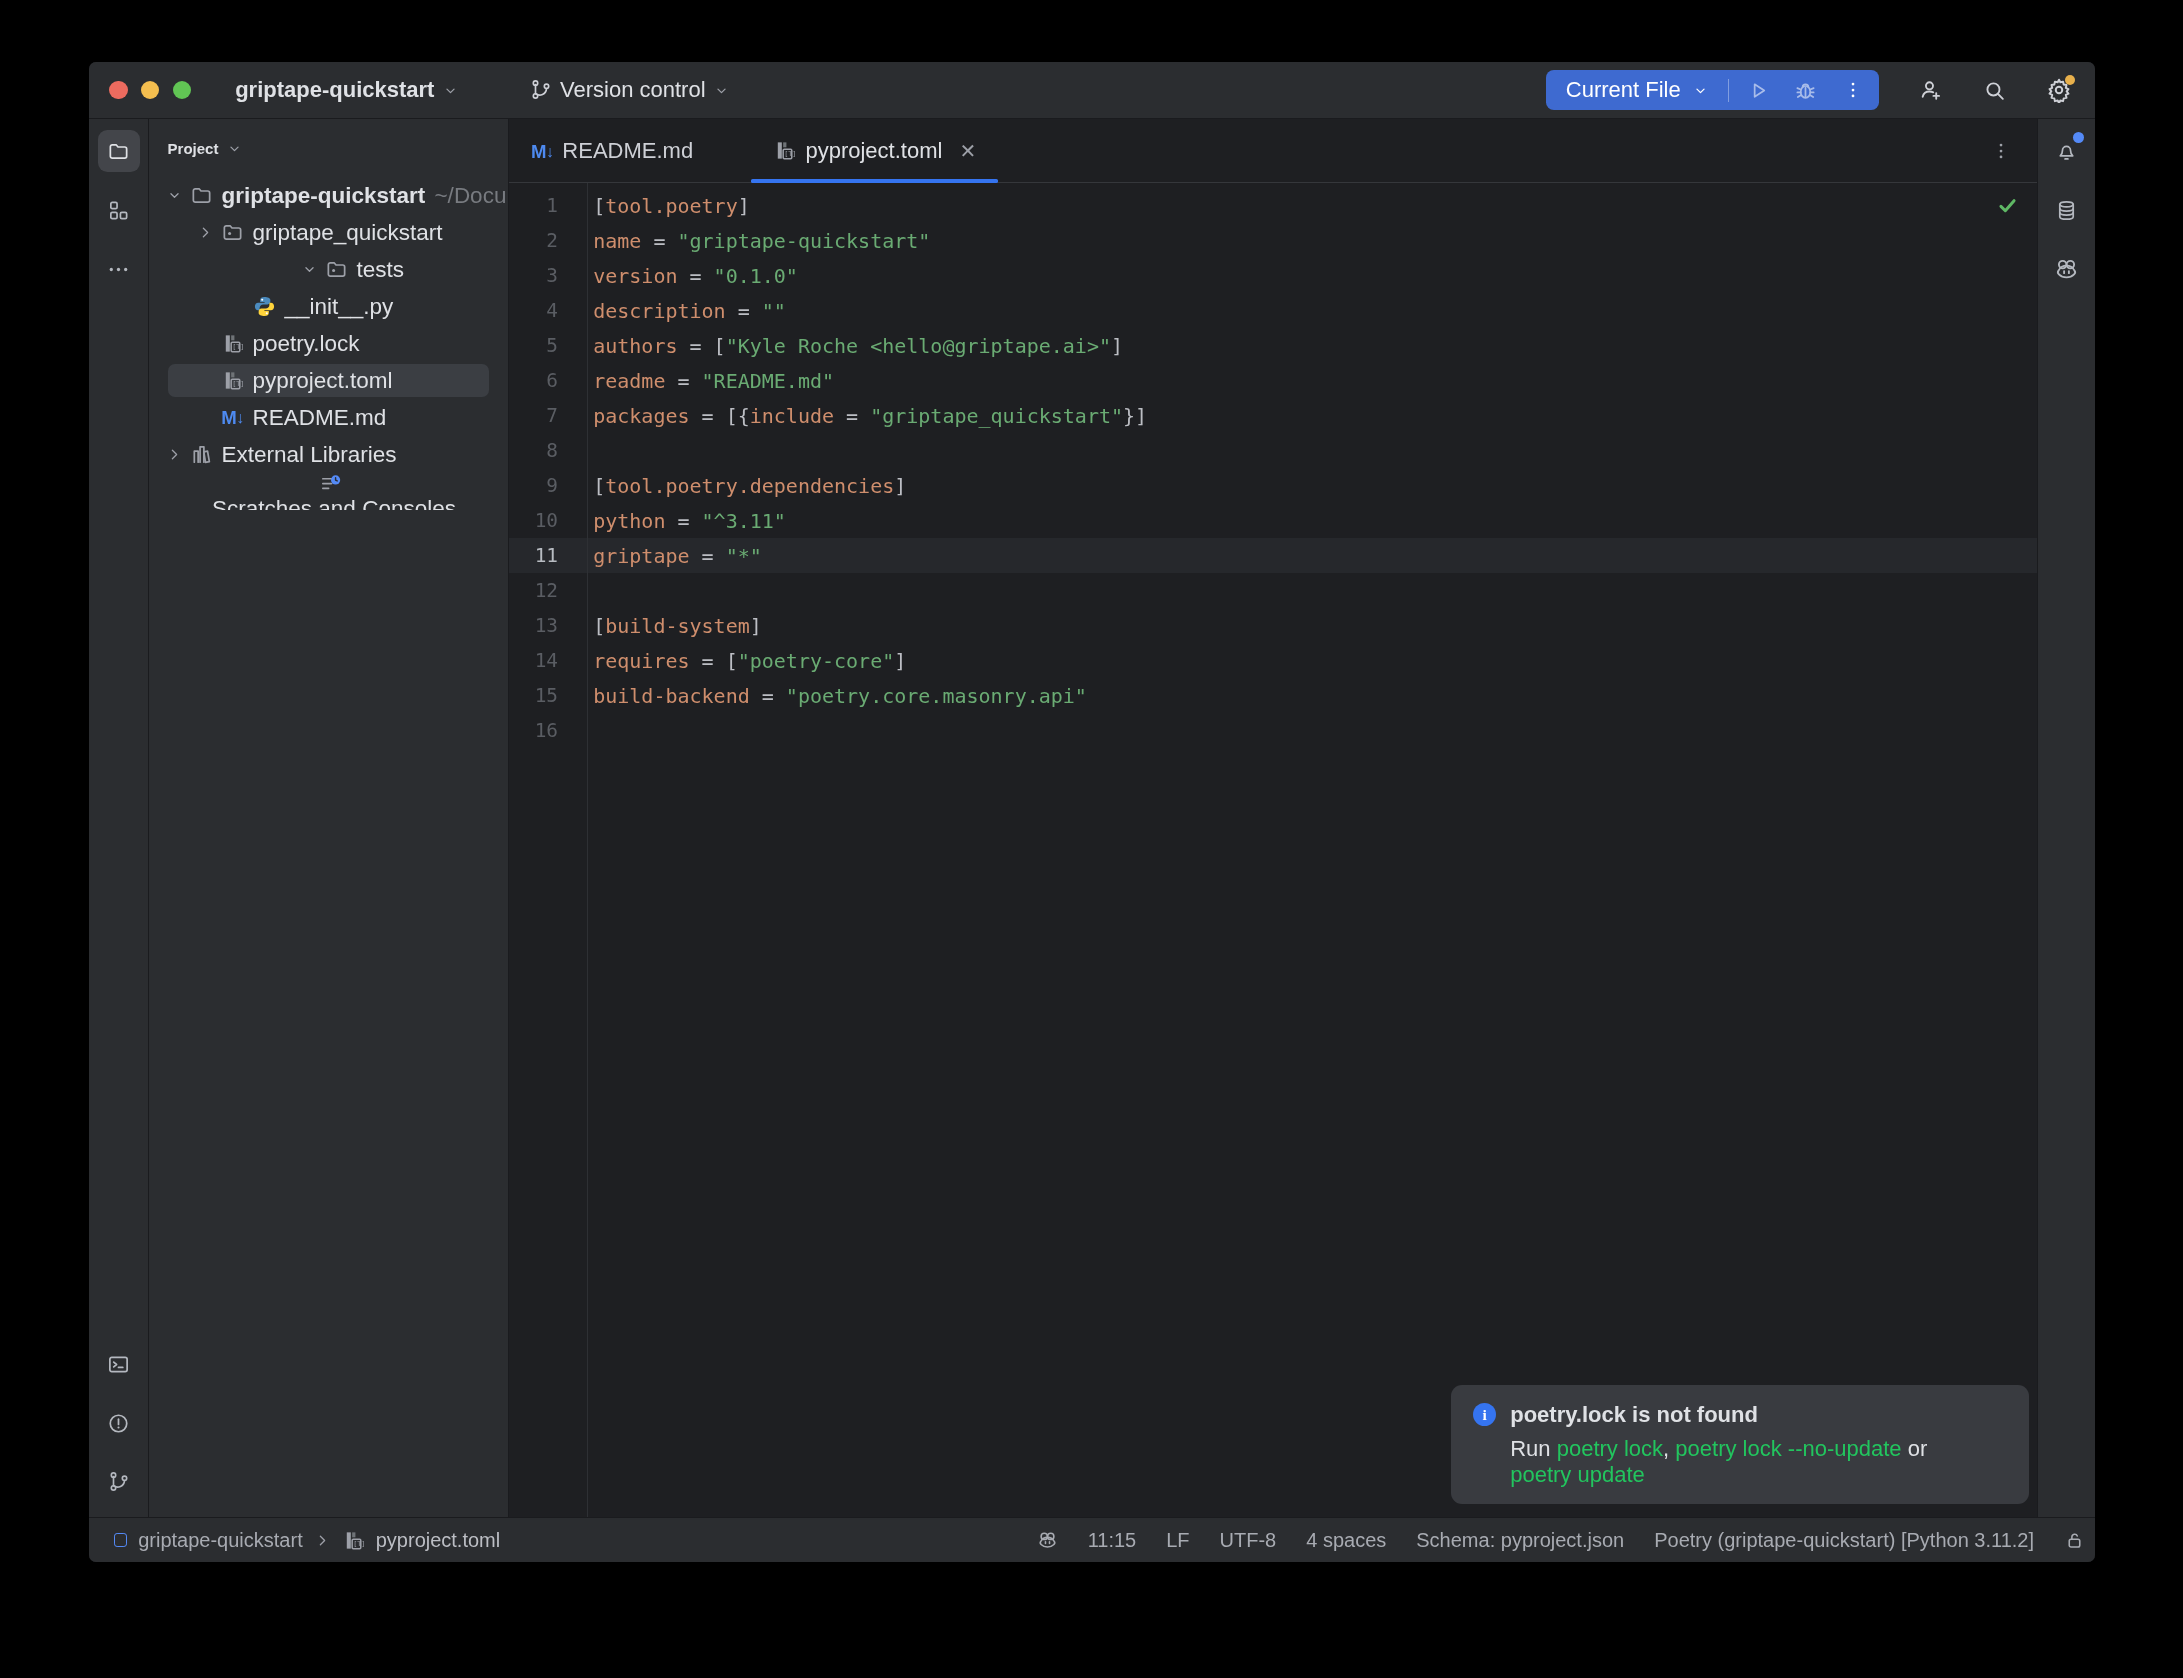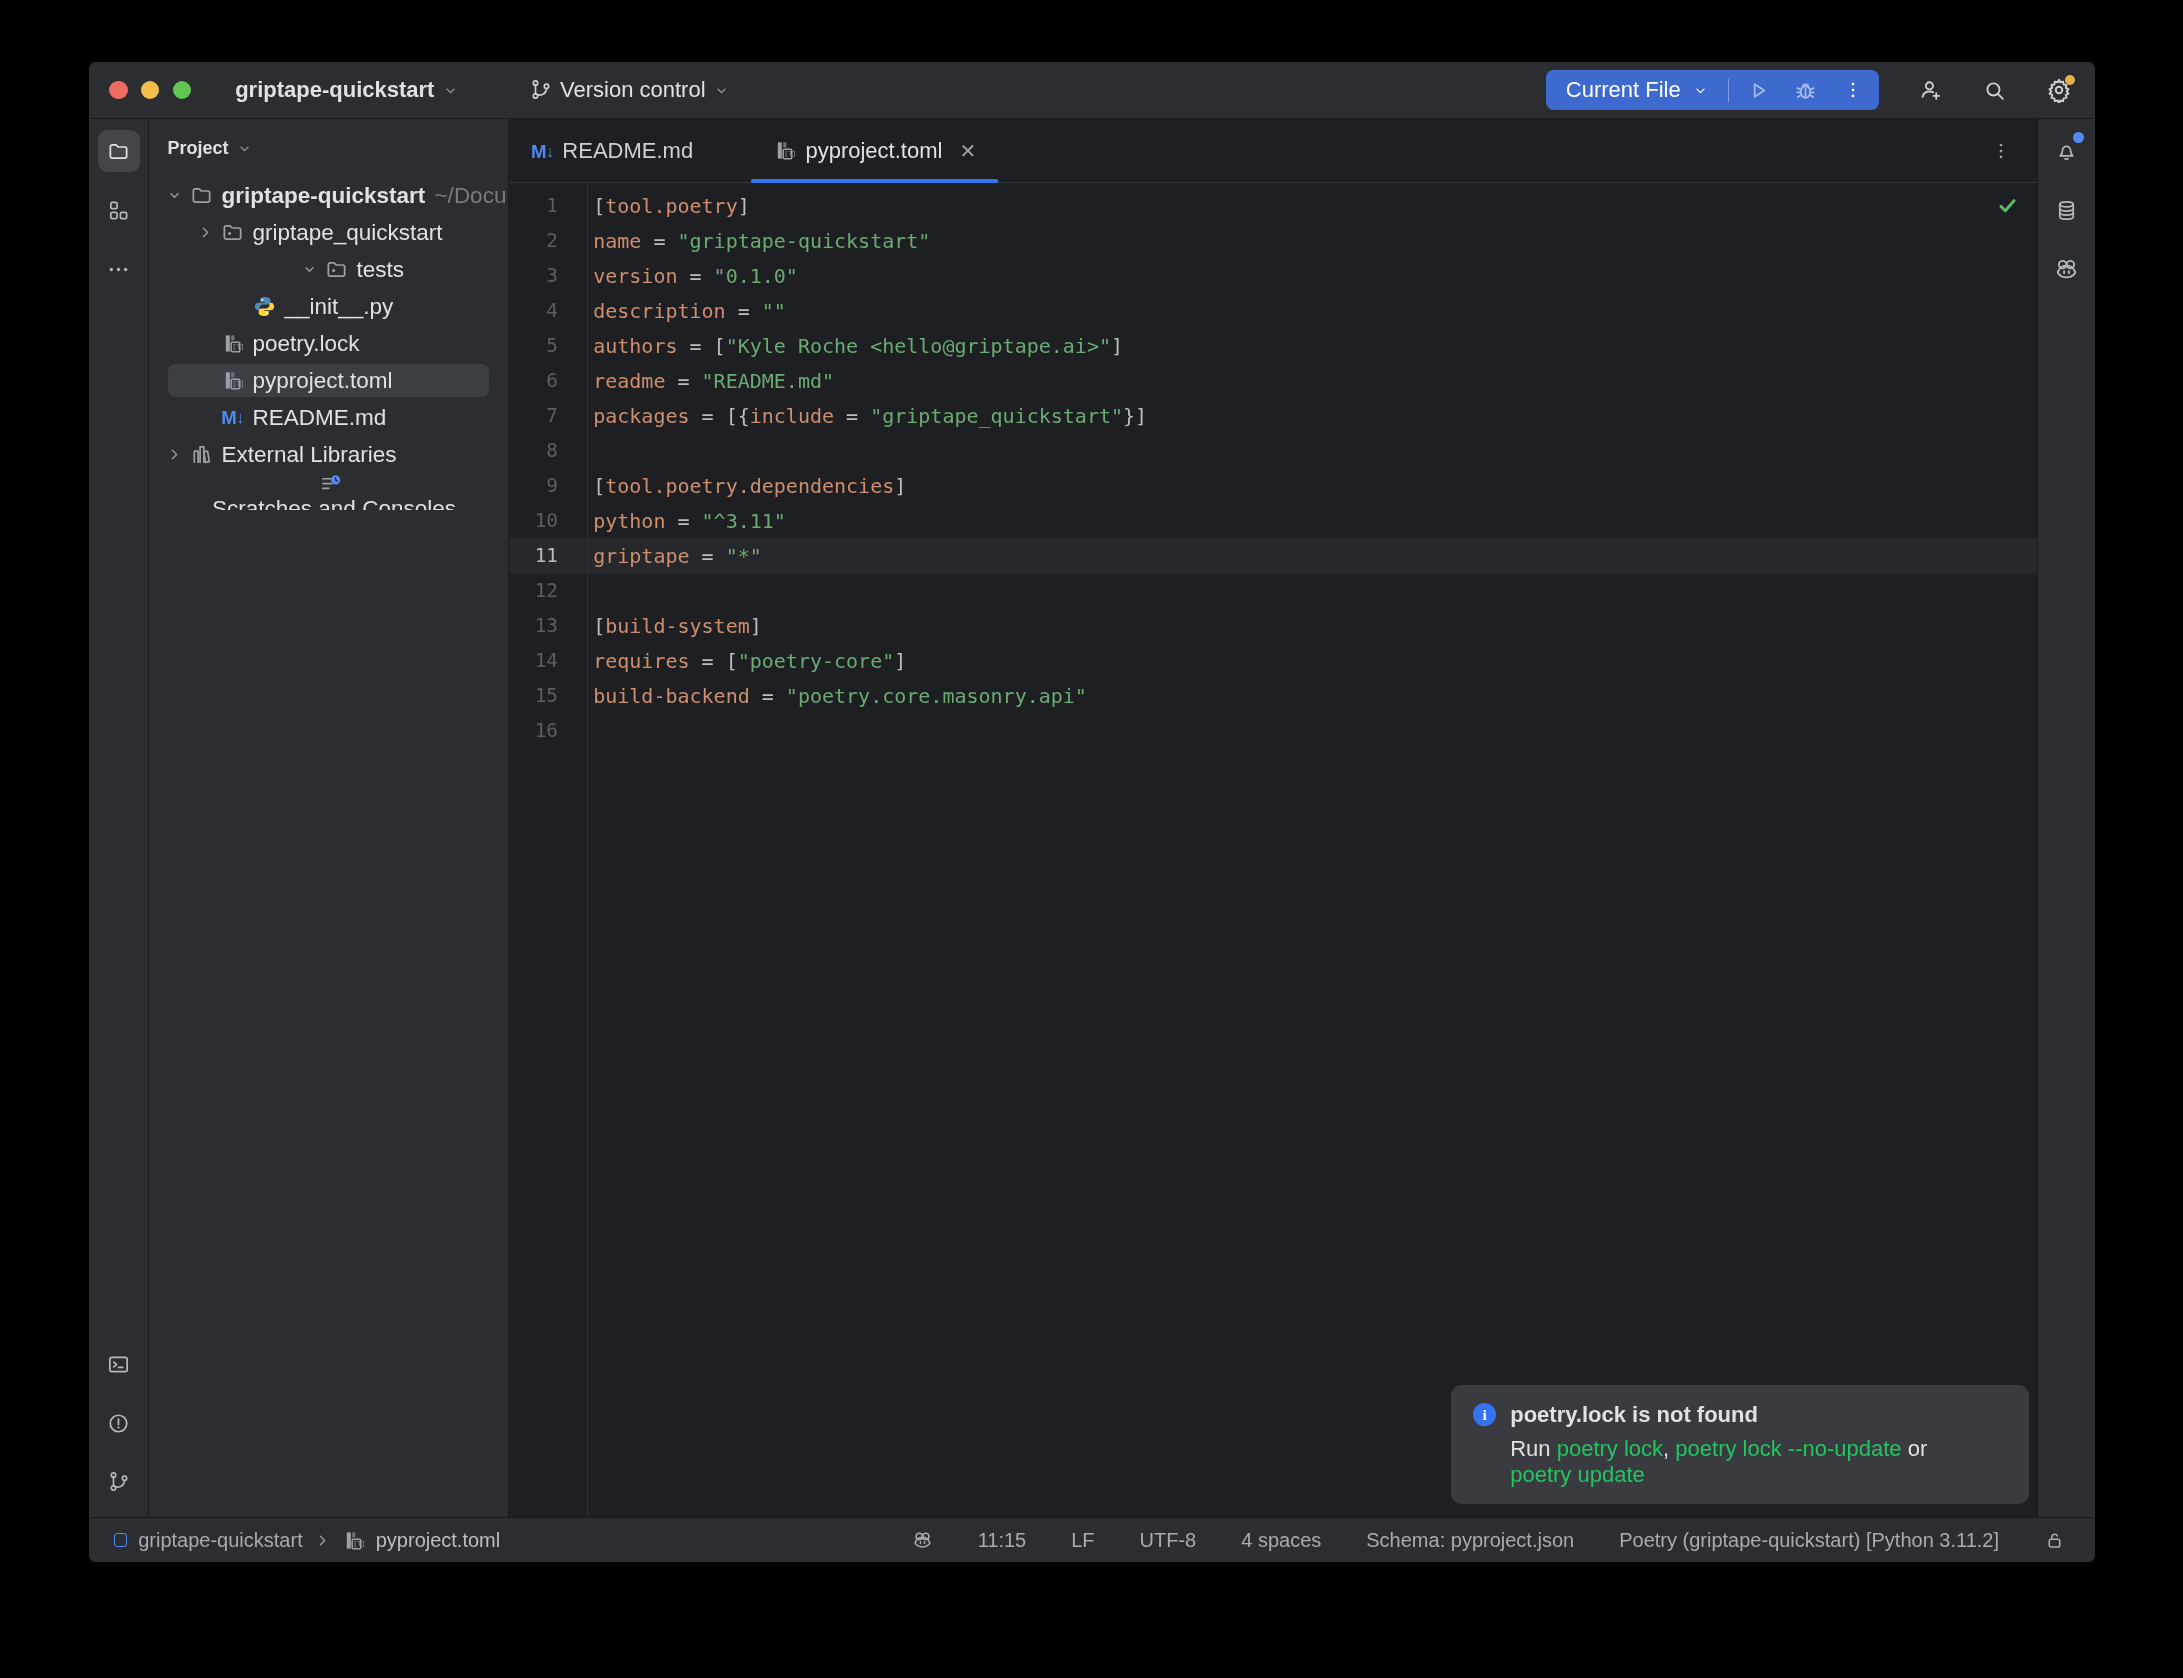--- a/index.html
+++ b/index.html
@@ -36,21 +36,21 @@
   .stripe.right { width:58px; border-left:0.8px solid #1A1B1E; }
   .stripe-btn { width:42px; height:42px; border-radius:9.3px; display:flex; align-items:center;
                 justify-content:center; color:#B4B8BF; margin-bottom:17px; position:relative; }
   .stripe-btn.sel { background:#43454A; color:#DFE1E5; }
   .stripe-spacer { margin-top:auto; }
 
   
   .project-panel { width:360px; background:#2B2D30; border-right:0.8px solid #1A1B1E;
                    flex:0 0 auto; overflow:hidden; }
   .panel-header { height:37px; margin-top:11px; display:flex; align-items:center; gap:7.8px;
-                  padding-left:18.6px; color:#DFE1E5; font-size:18px; font-weight:700; }
+                  padding-left:18.6px; color:#DFE1E5; font-size:15px; font-weight:700; }
   .tree { margin-top:10px; }
   .tree-row { height:37px; display:flex; align-items:center; position:relative;
               color:#DFE1E5; font-size:22.5px; white-space:nowrap; overflow:hidden; }
   .tree-row > * { position:relative; z-index:1; }
   .tree-row.selected::before { content:""; position:absolute; left:19.4px; right:19.4px; top:1.6px;
               bottom:1.6px; background:#3B3E43; border-radius:7px; z-index:0; }
   .t-chev { width:28px; display:inline-flex; justify-content:center; color:#9DA0A8; flex:0 0 auto; }
   .t-icon { width:26.4px; display:inline-flex; justify-content:center; margin-right:7px;
             color:#9DA0A8; flex:0 0 auto; }
   .t-label.bold { font-weight:700; }
@@ -91,21 +91,21 @@
   .info-ic { width:23px; height:23px; border-radius:50%; background:#3574F0; color:#fff;
              display:flex; align-items:center; justify-content:center; font-size:15.5px;
              font-weight:700; flex:0 0 auto; font-family:"Liberation Serif", serif; }
 
   
   .statusbar { height:45px; background:#2B2D30; border-top:0.8px solid #1A1B1E;
                display:flex; align-items:center; font-size:20px; color:#A8ABB2; flex:0 0 auto; }
   .crumbs { display:flex; align-items:center; gap:11px; padding-left:25px; }
   .crumb-file { color:#BCBEC4; }
   .sq-ic { width:13.2px; height:13.2px; border:1.9px solid #548AF7; border-radius:3.1px; }
-  .sb-right { margin-left:auto; display:flex; align-items:center; gap:45px; padding-right:30px; }
+  .sb-right { margin-left:auto; display:flex; align-items:center; gap:30px; padding-right:10px; }
   .sb-item { display:flex; align-items:center; color:#A8ABB2; }
   svg { display:block; }
 </style>
 </head>
 <body>
 
 <div class="window">
 
   <div class="titlebar">
     <div class="traffic">

